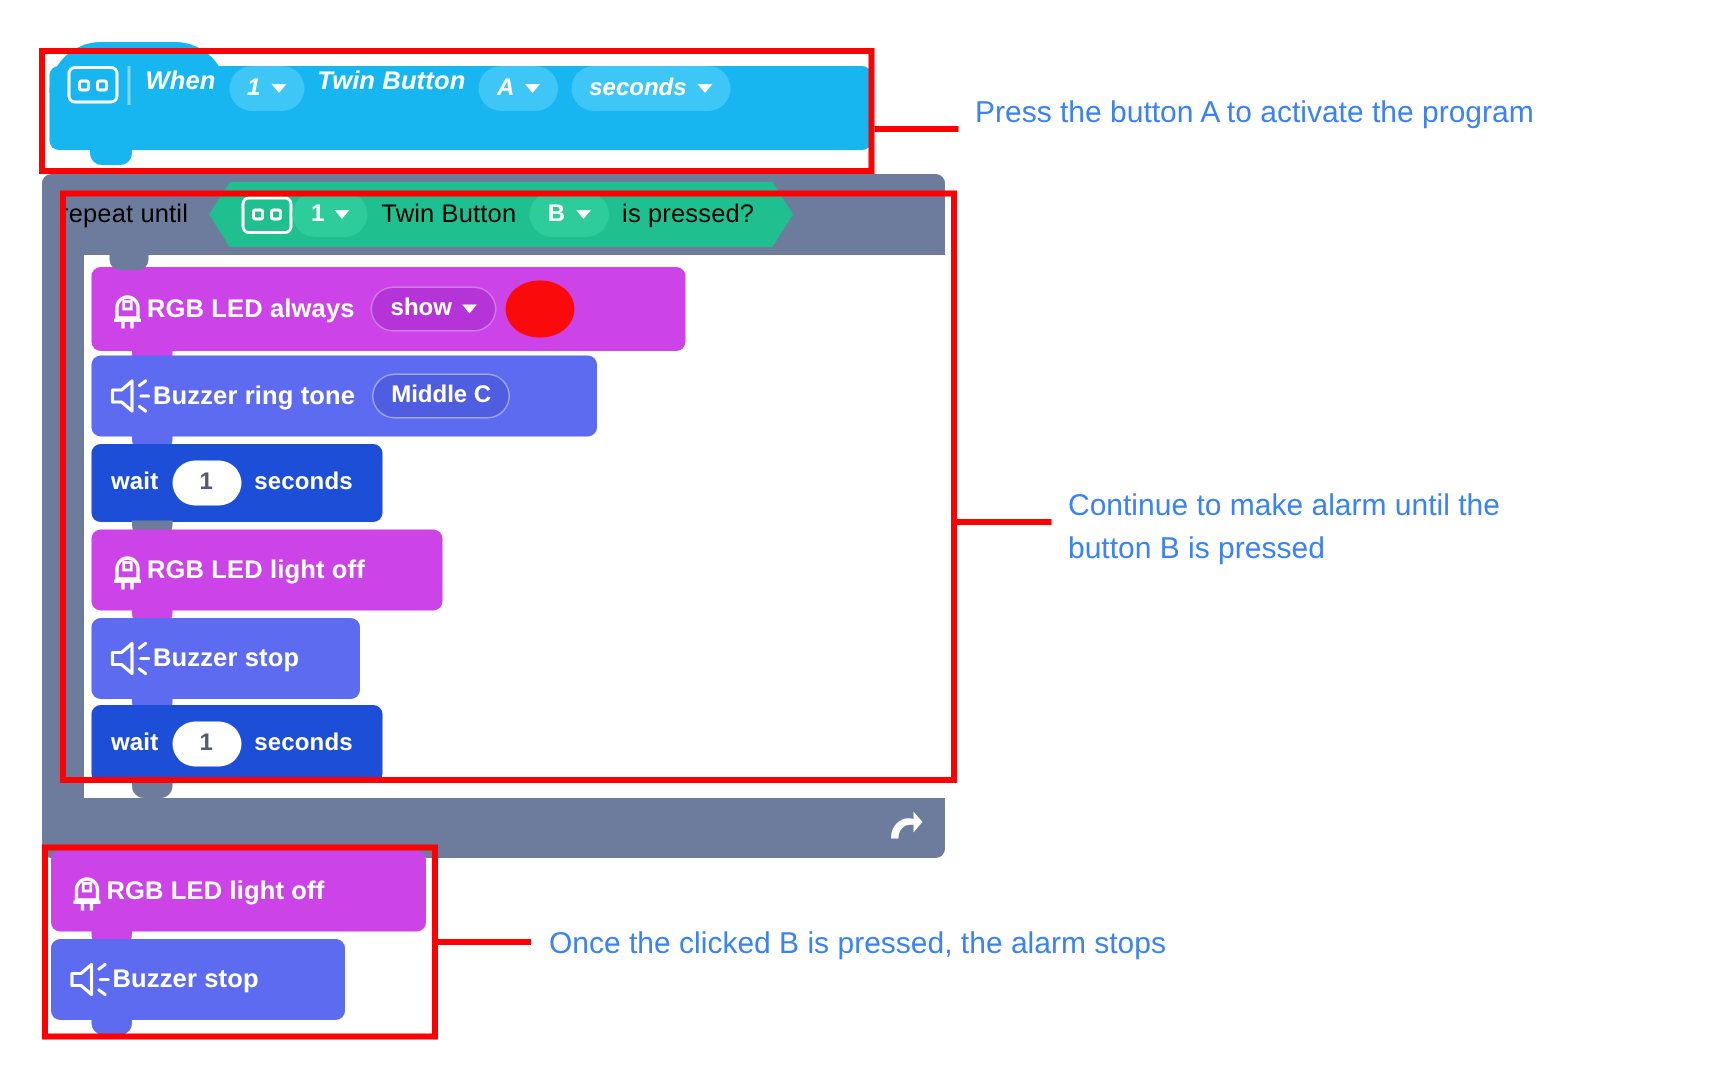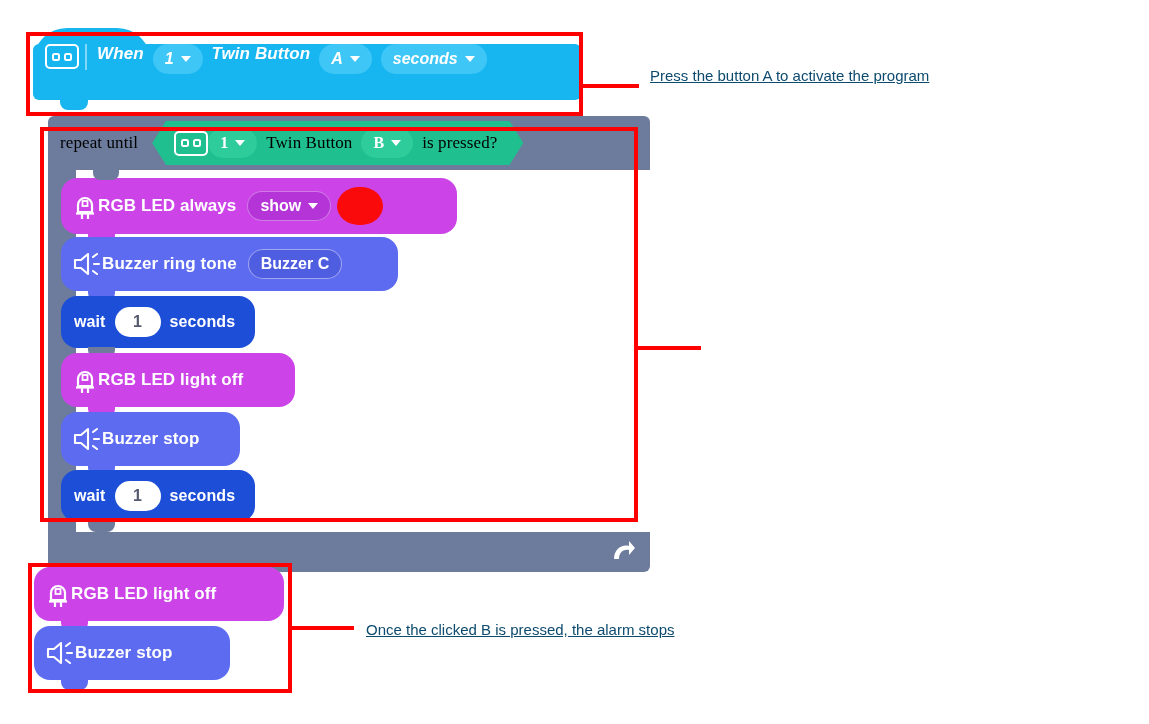--- a/index.html
+++ b/index.html
@@ -90,21 +90,21 @@
     gap: 4px;
   }
   .tb-icon i {
     display: block;
     width: 8px; height: 8px;
     border: 2px solid #ffffff;
     border-radius: 2.5px;
   }
 
   
-  #repeat-wrap { position: absolute; left: 48px; top: 116px; font-family: Liberation Serif, serif; }
+  #repeat-wrap { position: absolute; left: 28px; top: 116px; }
   #repeat-top {
     position: relative;
     width: 602px; height: 54px;
     background: #6d7c9c;
     border-radius: 6px 6px 0 0;
     display: flex; align-items: center;
     padding-left: 12px;
   }
   #repeat-left {
     position: absolute; left: 0; top: 54px;
@@ -147,21 +147,21 @@
     -webkit-clip-path: polygon(14px 0%, calc(100% - 14px) 0%, 100% 50%, calc(100% - 14px) 100%, 14px 100%, 0% 50%);
     clip-path: polygon(14px 0%, calc(100% - 14px) 0%, 100% 50%, calc(100% - 14px) 100%, 14px 100%, 0% 50%);
   }
   .pill.green { background: #2ecb9b; }
   .loop-arrow { width: 26px; height: 24px; flex: none; }
 
   
   .cmd {
     position: absolute;
     display: flex; align-items: center;
-    border-radius: 16px;
+    border-radius: 6px;
     padding-left: 11px;
     color: #fff; font-weight: bold;
   }
   .cmd .notch {
     position: absolute; left: 27px; bottom: -10px;
     width: 27px; height: 11px;
     border-radius: 0 0 8px 8px;
   }
   .led-icon { width: 26px; height: 28px; flex: none; }
   .buz-icon { width: 30px; height: 26px; flex: none; }
@@ -185,27 +185,26 @@
     z-index: 20;
     pointer-events: none;
   }
   .leader {
     position: absolute;
     background: #ff0000;
     z-index: 21;
   }
   .note {
     position: absolute;
-    color: #0c4a6e;
-    font-size: 15px;
+    color: #3b82f6;
+    font-size: 20px;
     line-height: 29px;
     font-family: "Liberation Sans", sans-serif;
     white-space: pre-line;
     z-index: 22;
-    text-decoration: underline;
   }
 </style>
 </head>
 <body>
 
 <div id="stage">
 
   <div id="hat-cap"></div>
   <div id="hat-notch"></div>
   <div class="blk" id="hat-block">
@@ -286,21 +285,21 @@
     <span class="notch"></span>
     <svg class="buz-icon" viewBox="0 0 30 26">
       <path d="M3 9 H9 L16 3 V23 L9 17 H3 Z" fill="none" stroke="#fff" stroke-width="2.1" stroke-linejoin="round"></path>
       <line x1="21" y1="6" x2="25" y2="3" stroke="#fff" stroke-width="2.1" stroke-linecap="round"></line>
       <line x1="22" y1="13" x2="27" y2="13" stroke="#fff" stroke-width="2.1" stroke-linecap="round"></line>
       <line x1="21" y1="20" x2="25" y2="23" stroke="#fff" stroke-width="2.1" stroke-linecap="round"></line>
     </svg>
     <span class="sep"></span>
     <span class="lbl">Buzzer ring tone</span>
     <span class="pill peri-in" style="margin-left:11px;">
-      <span>Buzzer C</span>
+      <span>Middle C</span>
     </span>
   </div>
 
   <div class="cmd slate" style="left:61px; top:296px; width:194px; height:52px;">
     <span class="notch"></span>
     <span class="lbl sm" style="margin-left:2px;">wait</span>
     <span class="pill white" style="margin:0 9px;">
       <span>1</span>
     </span>
     <span class="lbl sm">seconds</span>
@@ -364,18 +363,20 @@
     <span class="sep"></span>
     <span class="lbl">Buzzer stop</span>
   </div>
 
   <div class="redbox" style="left:26px; top:32px; width:557px; height:84px;"></div>
   <div class="leader" style="left:583px; top:84px; width:56px; height:4px;"></div>
   <div class="note" style="left:650px; top:61px;">Press the button A to activate the program</div>
 
   <div class="redbox" style="left:40px; top:127px; width:598px; height:395px;"></div>
   <div class="leader" style="left:638px; top:346px; width:63px; height:4px;"></div>
+  <div class="note" style="left:712px; top:323px;">Continue to make alarm until the
+button B is pressed</div>
 
   <div class="redbox" style="left:28px; top:563px; width:264px; height:130px;"></div>
   <div class="leader" style="left:292px; top:626px; width:62px; height:4px;"></div>
   <div class="note" style="left:366px; top:615px;">Once the clicked B is pressed, the alarm stops</div>
 
 </div>
 
 </body></html>

